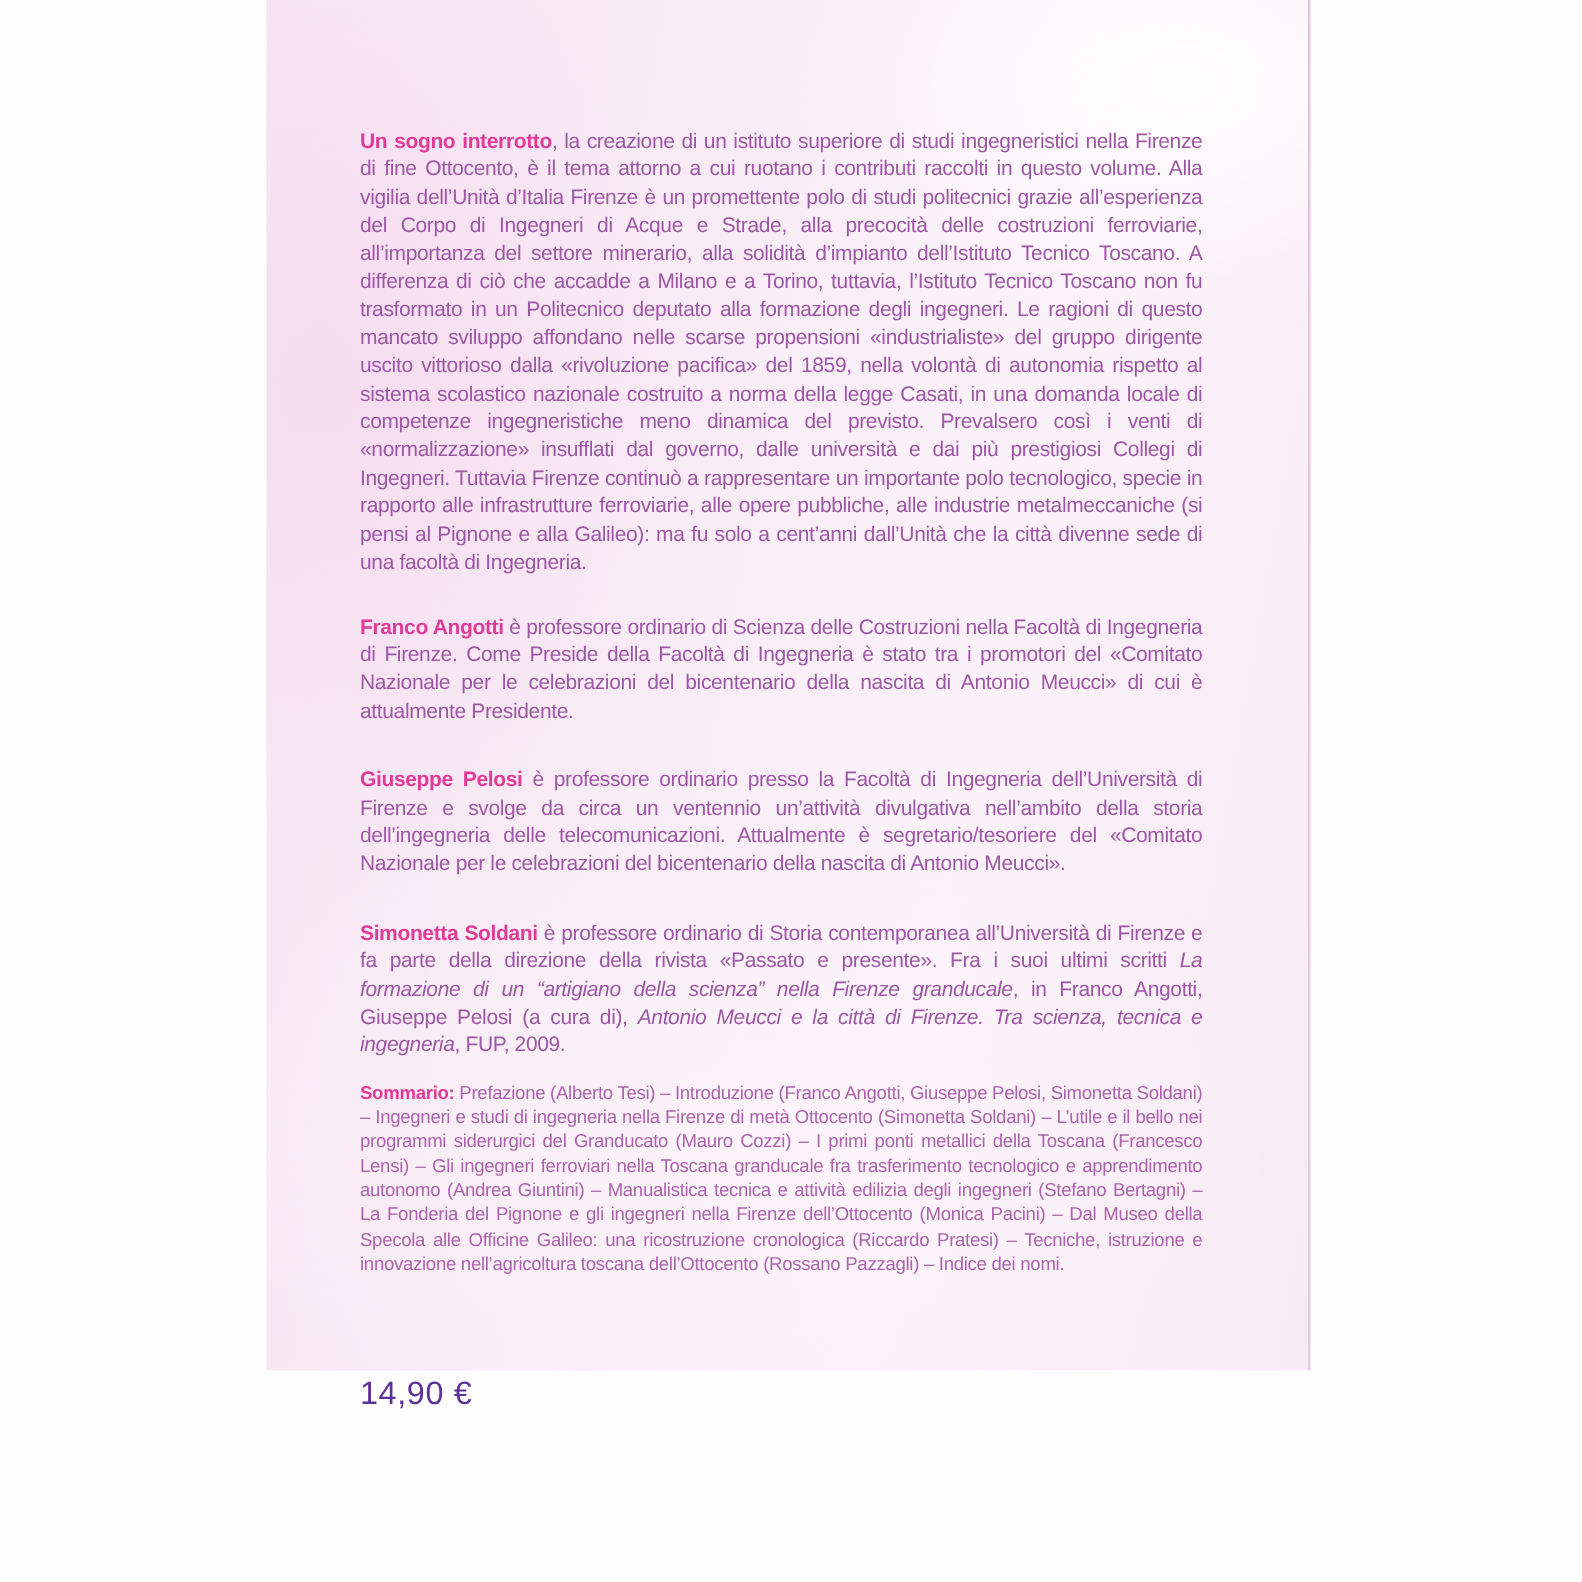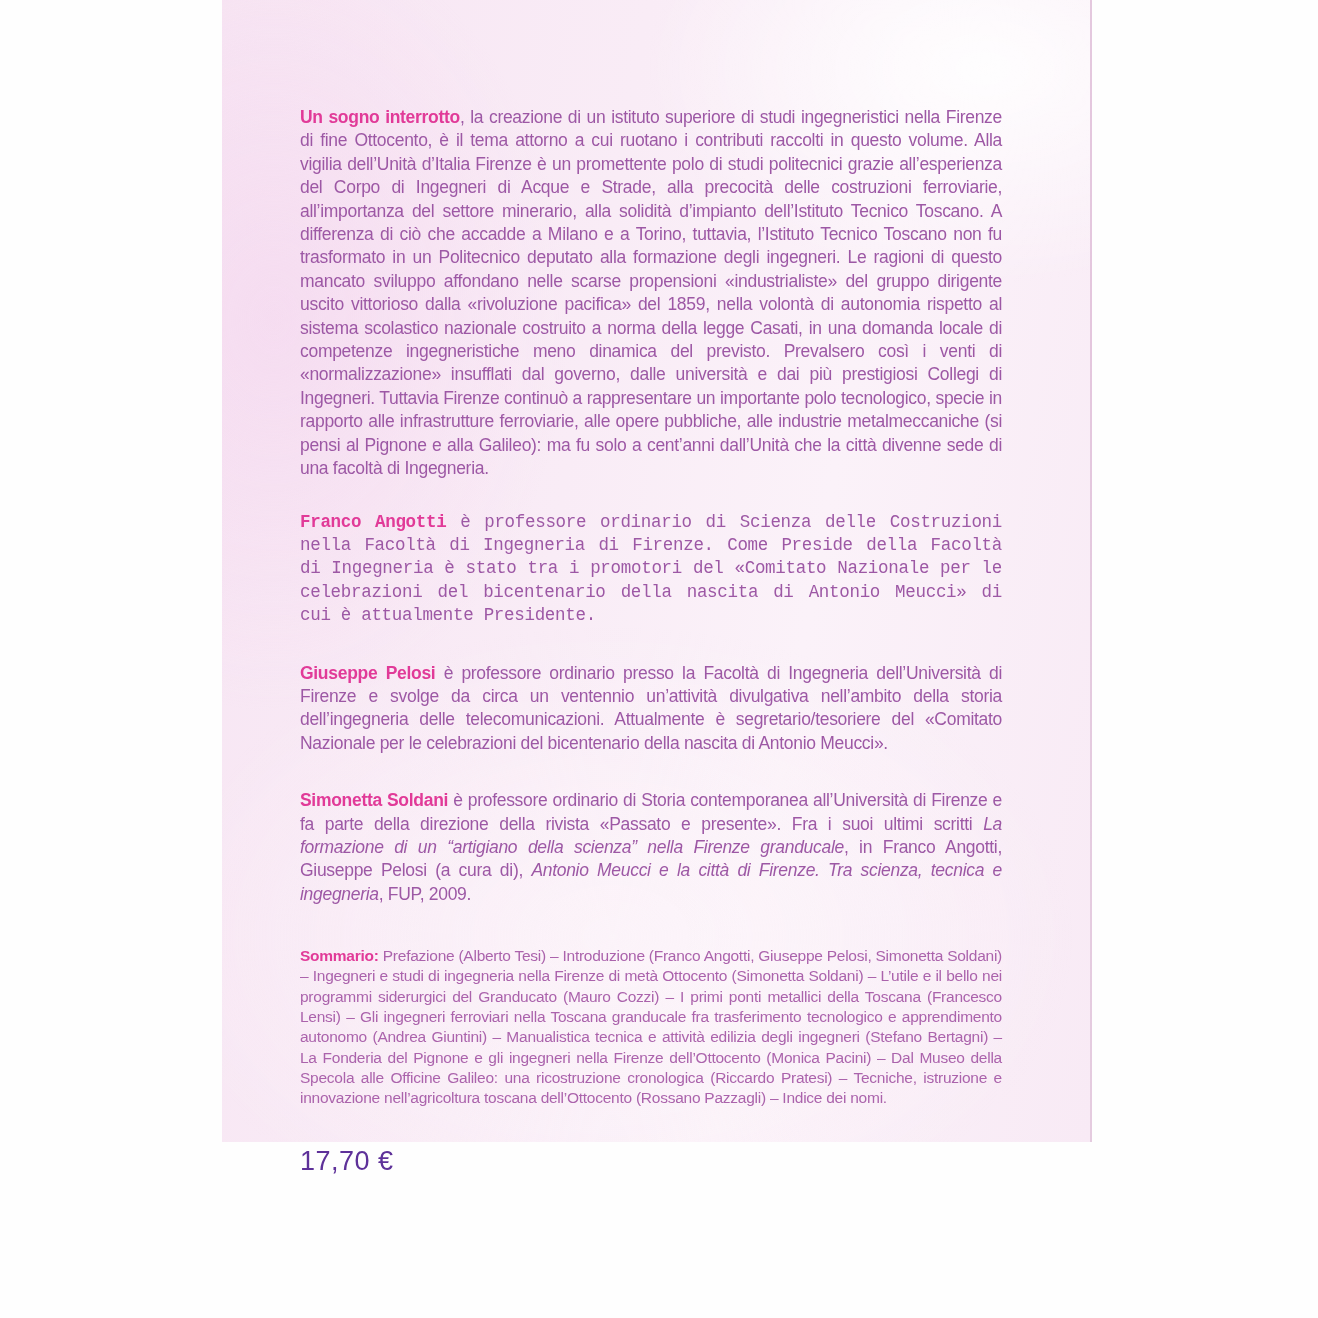--- a/index.html
+++ b/index.html
@@ -35,29 +35,29 @@
     width: 702px;
   }
   .para {
     margin: 0;
     color: #9d58a5;
     font-size: 17.5px;
     line-height: 23.4px;
     letter-spacing: -0.3px;
     text-align: justify;
   }
-  .para.bio-first { margin-top: 30px; font-family: Liberation Mono, monospace; }
+  .para.bio-first { margin-top: 30px; }
   .para.bio { margin-top: 34px; }
   .lead {
     color: #e13a98;
     font-weight: bold;
   }
   .it { font-style: italic; }
   .para.sommario {
-    margin-top: 40px;
+    margin-top: 19px;
     font-size: 15.5px;
     line-height: 20.3px;
     letter-spacing: -0.25px;
     color: #ab63ac;
   }
   .sommario .lead { font-size: 15.5px; }
   .price {
     position: absolute;
     left: 78px;
     top: 1146px;
@@ -78,15 +78,15 @@
       <p class="para bio-first"><span class="lead">Franco Angotti</span><span> è professore ordinario di Scienza delle Costruzioni nella Facoltà di Ingegneria di Firenze. Come Preside della Facoltà di Ingegneria è stato tra i promotori del «Comitato Nazionale per le celebrazioni del bicentenario della nascita di Antonio Meucci» di cui è attualmente Presidente.</span></p>
 
       <p class="para bio"><span class="lead">Giuseppe Pelosi</span><span> è professore ordinario presso la Facoltà di Ingegneria dell’Università di Firenze e svolge da circa un ventennio un’attività divulgativa nell’ambito della storia dell’ingegneria delle telecomunicazioni. Attualmente è segretario/tesoriere del «Comitato Nazionale per le celebrazioni del bicentenario della nascita di Antonio Meucci».</span></p>
 
       <p class="para bio"><span class="lead">Simonetta Soldani</span><span> è professore ordinario di Storia contemporanea all’Università di Firenze e fa parte della direzione della rivista «Passato e presente». Fra i suoi ultimi scritti </span><span class="it">La formazione di un “artigiano della scienza” nella Firenze granducale</span><span>, in Franco Angotti, Giuseppe Pelosi (a cura di), </span><span class="it">Antonio Meucci e la città di Firenze. Tra scienza, tecnica e ingegneria</span><span>, FUP, 2009.</span></p>
 
       <p class="para sommario"><span class="lead">Sommario:</span><span> Prefazione (Alberto Tesi) – Introduzione (Franco Angotti, Giuseppe Pelosi, Simonetta Soldani) – Ingegneri e studi di ingegneria nella Firenze di metà Ottocento (Simonetta Soldani) – L’utile e il bello nei programmi siderurgici del Granducato (Mauro Cozzi) – I primi ponti metallici della Toscana (Francesco Lensi) – Gli ingegneri ferroviari nella Toscana granducale fra trasferimento tecnologico e apprendimento autonomo (Andrea Giuntini) – Manualistica tecnica e attività edilizia degli ingegneri (Stefano Bertagni) – La Fonderia del Pignone e gli ingegneri nella Firenze dell’Ottocento (Monica Pacini) – Dal Museo della Specola alle Officine Galileo: una ricostruzione cronologica (Riccardo Pratesi) – Tecniche, istruzione e innovazione nell’agricoltura toscana dell’Ottocento (Rossano Pazzagli) – Indice dei nomi.</span></p>
 
     </div>
 
-    <div class="price">17,70 €</div>
+    <div class="price">14,90 €</div>
   </div>
 </div>
 
 </body></html>

